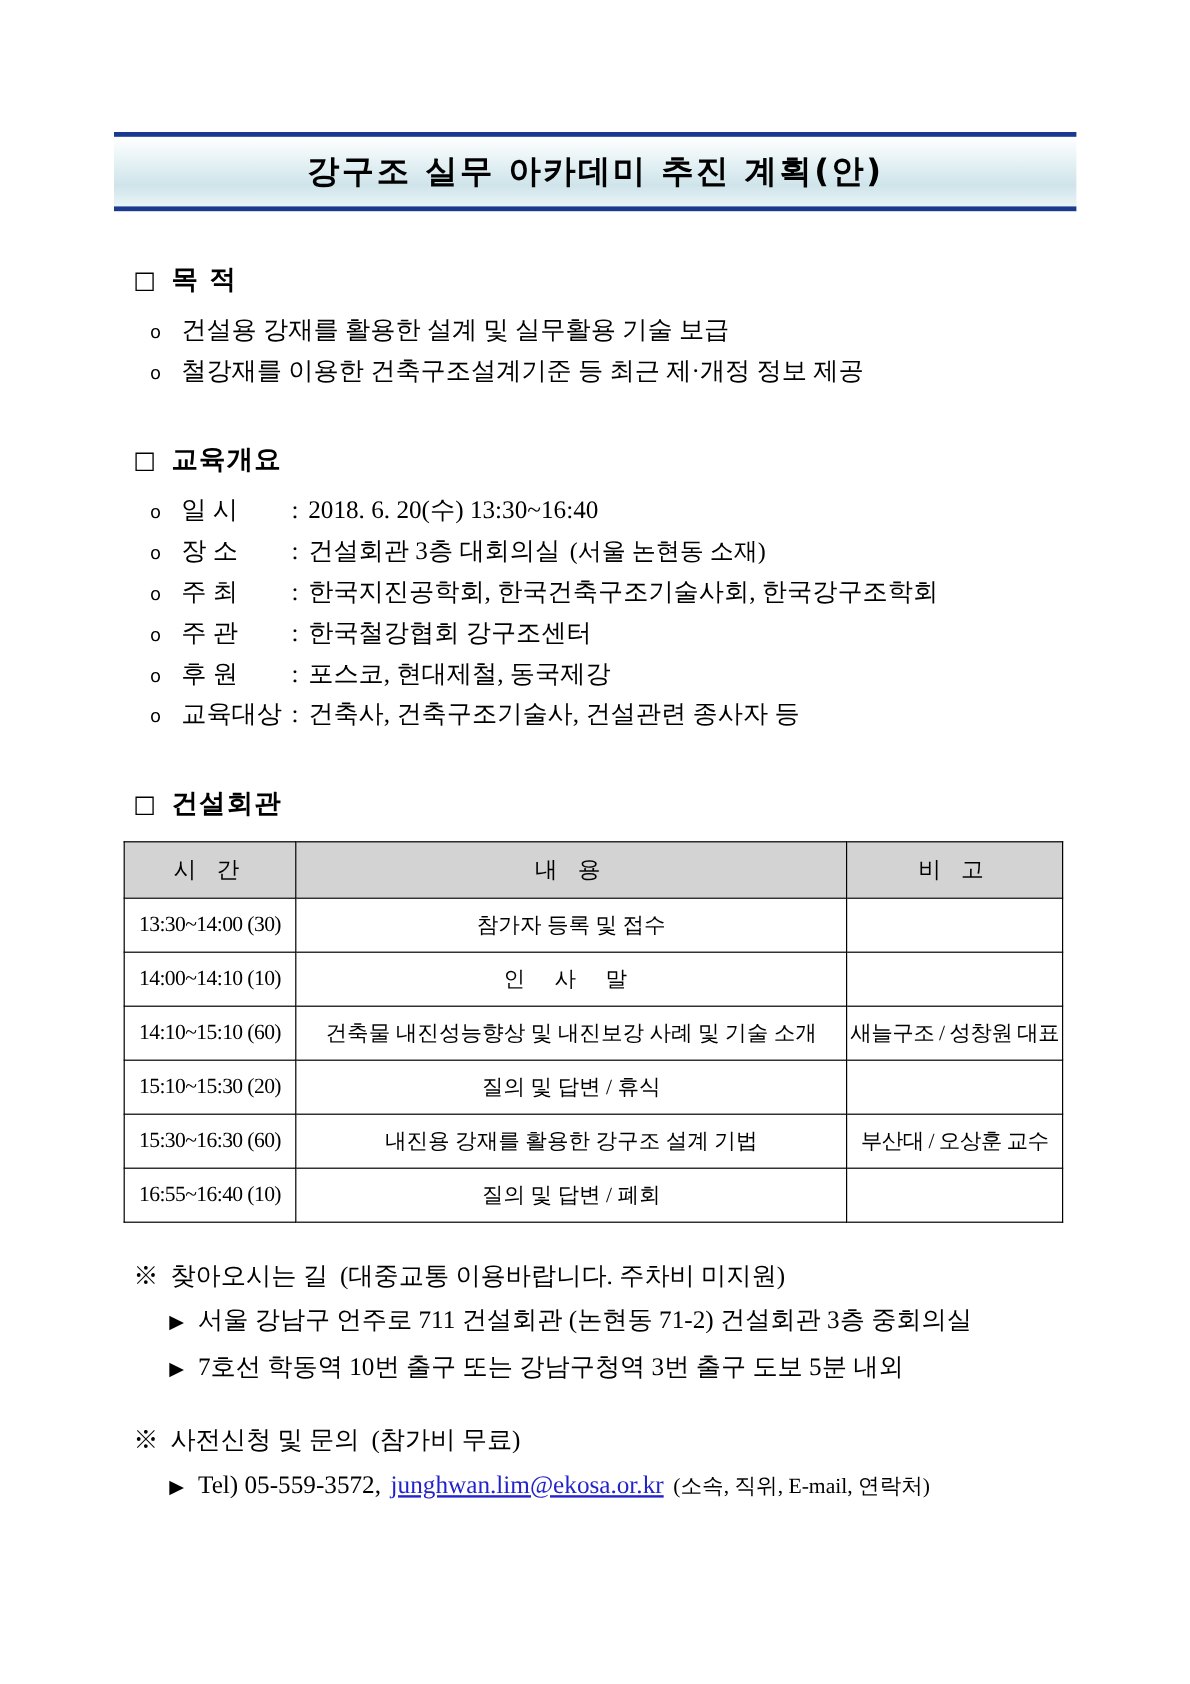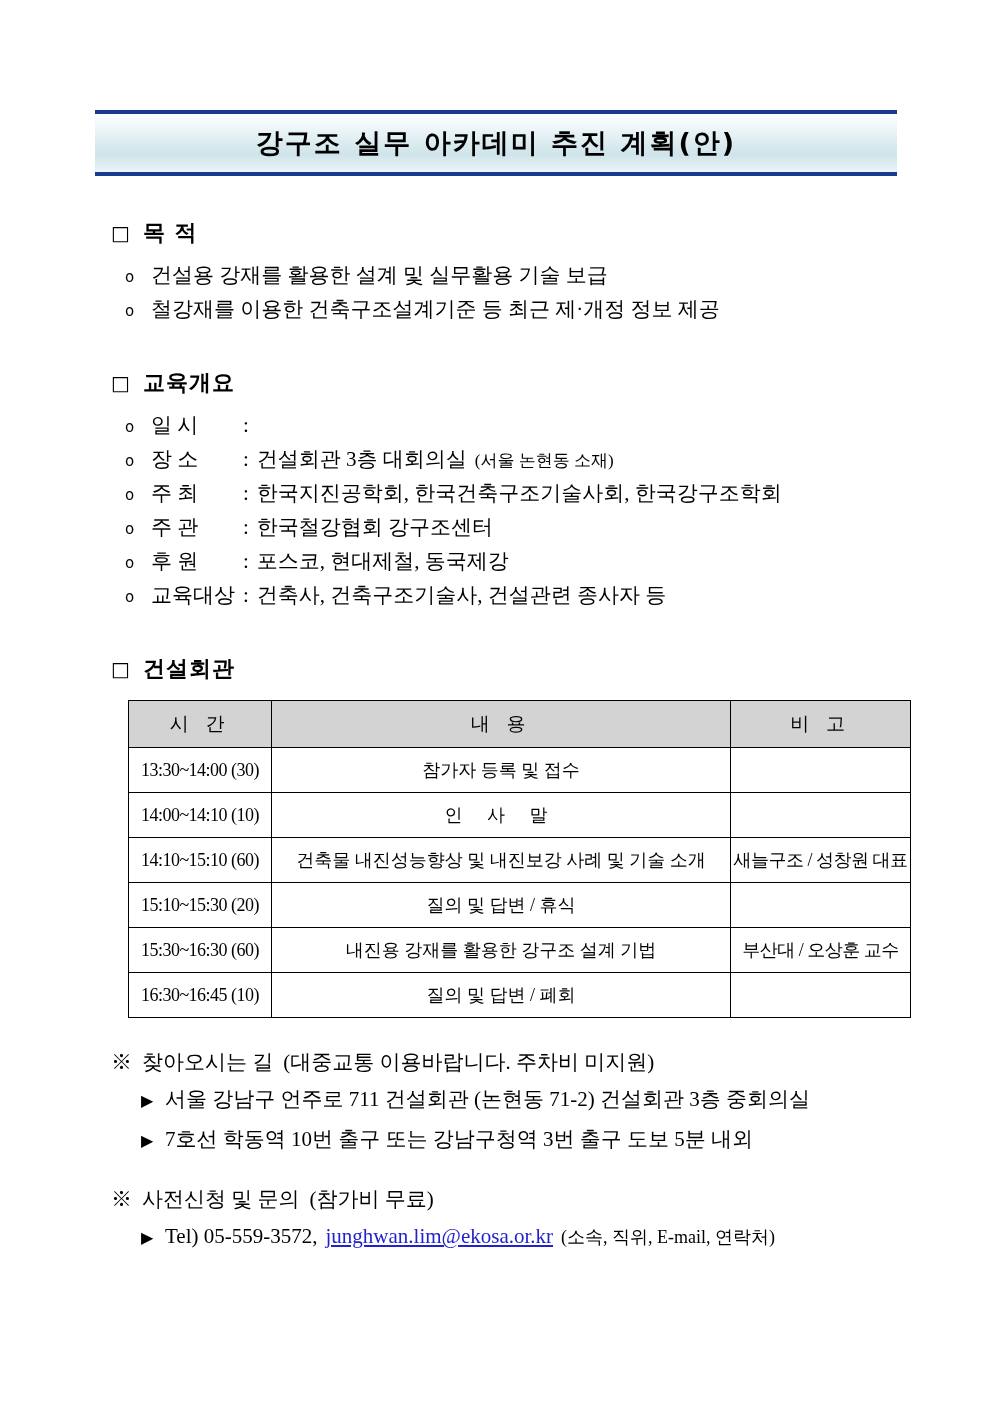--- a/index.html
+++ b/index.html
@@ -79,27 +79,27 @@
     flex: 0 0 26px;
     font-size: 15px;
     font-family: "DejaVu Sans", sans-serif;
   }
   .label-fixed {
     display: inline-block;
     width: 92px;
     flex: 0 0 92px;
   }
   .small-paren {
-    font-size: 17px;
+    font-size: 20px;
   }
 
   
   table.schedule {
     border-collapse: collapse;
-    margin: 16px 0 0 33px;
+    margin: 16px 0 0 8px;
     width: 782px;
     table-layout: fixed;
   }
   table.schedule th, table.schedule td {
     border: 1px solid #000000;
     padding: 0;
     height: 44px;
     text-align: center;
     vertical-align: middle;
     font-size: 18px;
@@ -194,20 +194,21 @@
   <div class="section">
     <div class="sec-head">
       <span class="box">□</span>
       <span>교육개요</span>
     </div>
     <ul class="bullets">
       <li>
         <span class="marker">o</span>
         <span class="label-fixed">일      시</span>
         <span>:</span>
+        <span style="margin-left:8px">2018. 6. 20(수) 13:30~16:40</span>
       </li>
       <li>
         <span class="marker">o</span>
         <span class="label-fixed">장      소</span>
         <span>:</span>
         <span style="margin-left:8px">건설회관 3층 대회의실</span>
         <span class="small-paren" style="margin-left:8px">(서울 논현동 소재)</span>
       </li>
       <li>
         <span class="marker">o</span>
@@ -275,21 +276,21 @@
           <td class="time">15:10~15:30 (20)</td>
           <td class="content">질의 및 답변 / 휴식</td>
           <td class="note"></td>
         </tr>
         <tr>
           <td class="time">15:30~16:30 (60)</td>
           <td class="content">내진용 강재를 활용한 강구조 설계 기법</td>
           <td class="note">부산대 / 오상훈 교수</td>
         </tr>
         <tr>
-          <td class="time">16:30~16:45 (10)</td>
+          <td class="time">16:55~16:40 (10)</td>
           <td class="content">질의 및 답변 / 폐회</td>
           <td class="note"></td>
         </tr>
       </tbody>
     </table>
   </div>
 
   <div class="note-block">
     <div class="note-line">
       <span>※</span>

